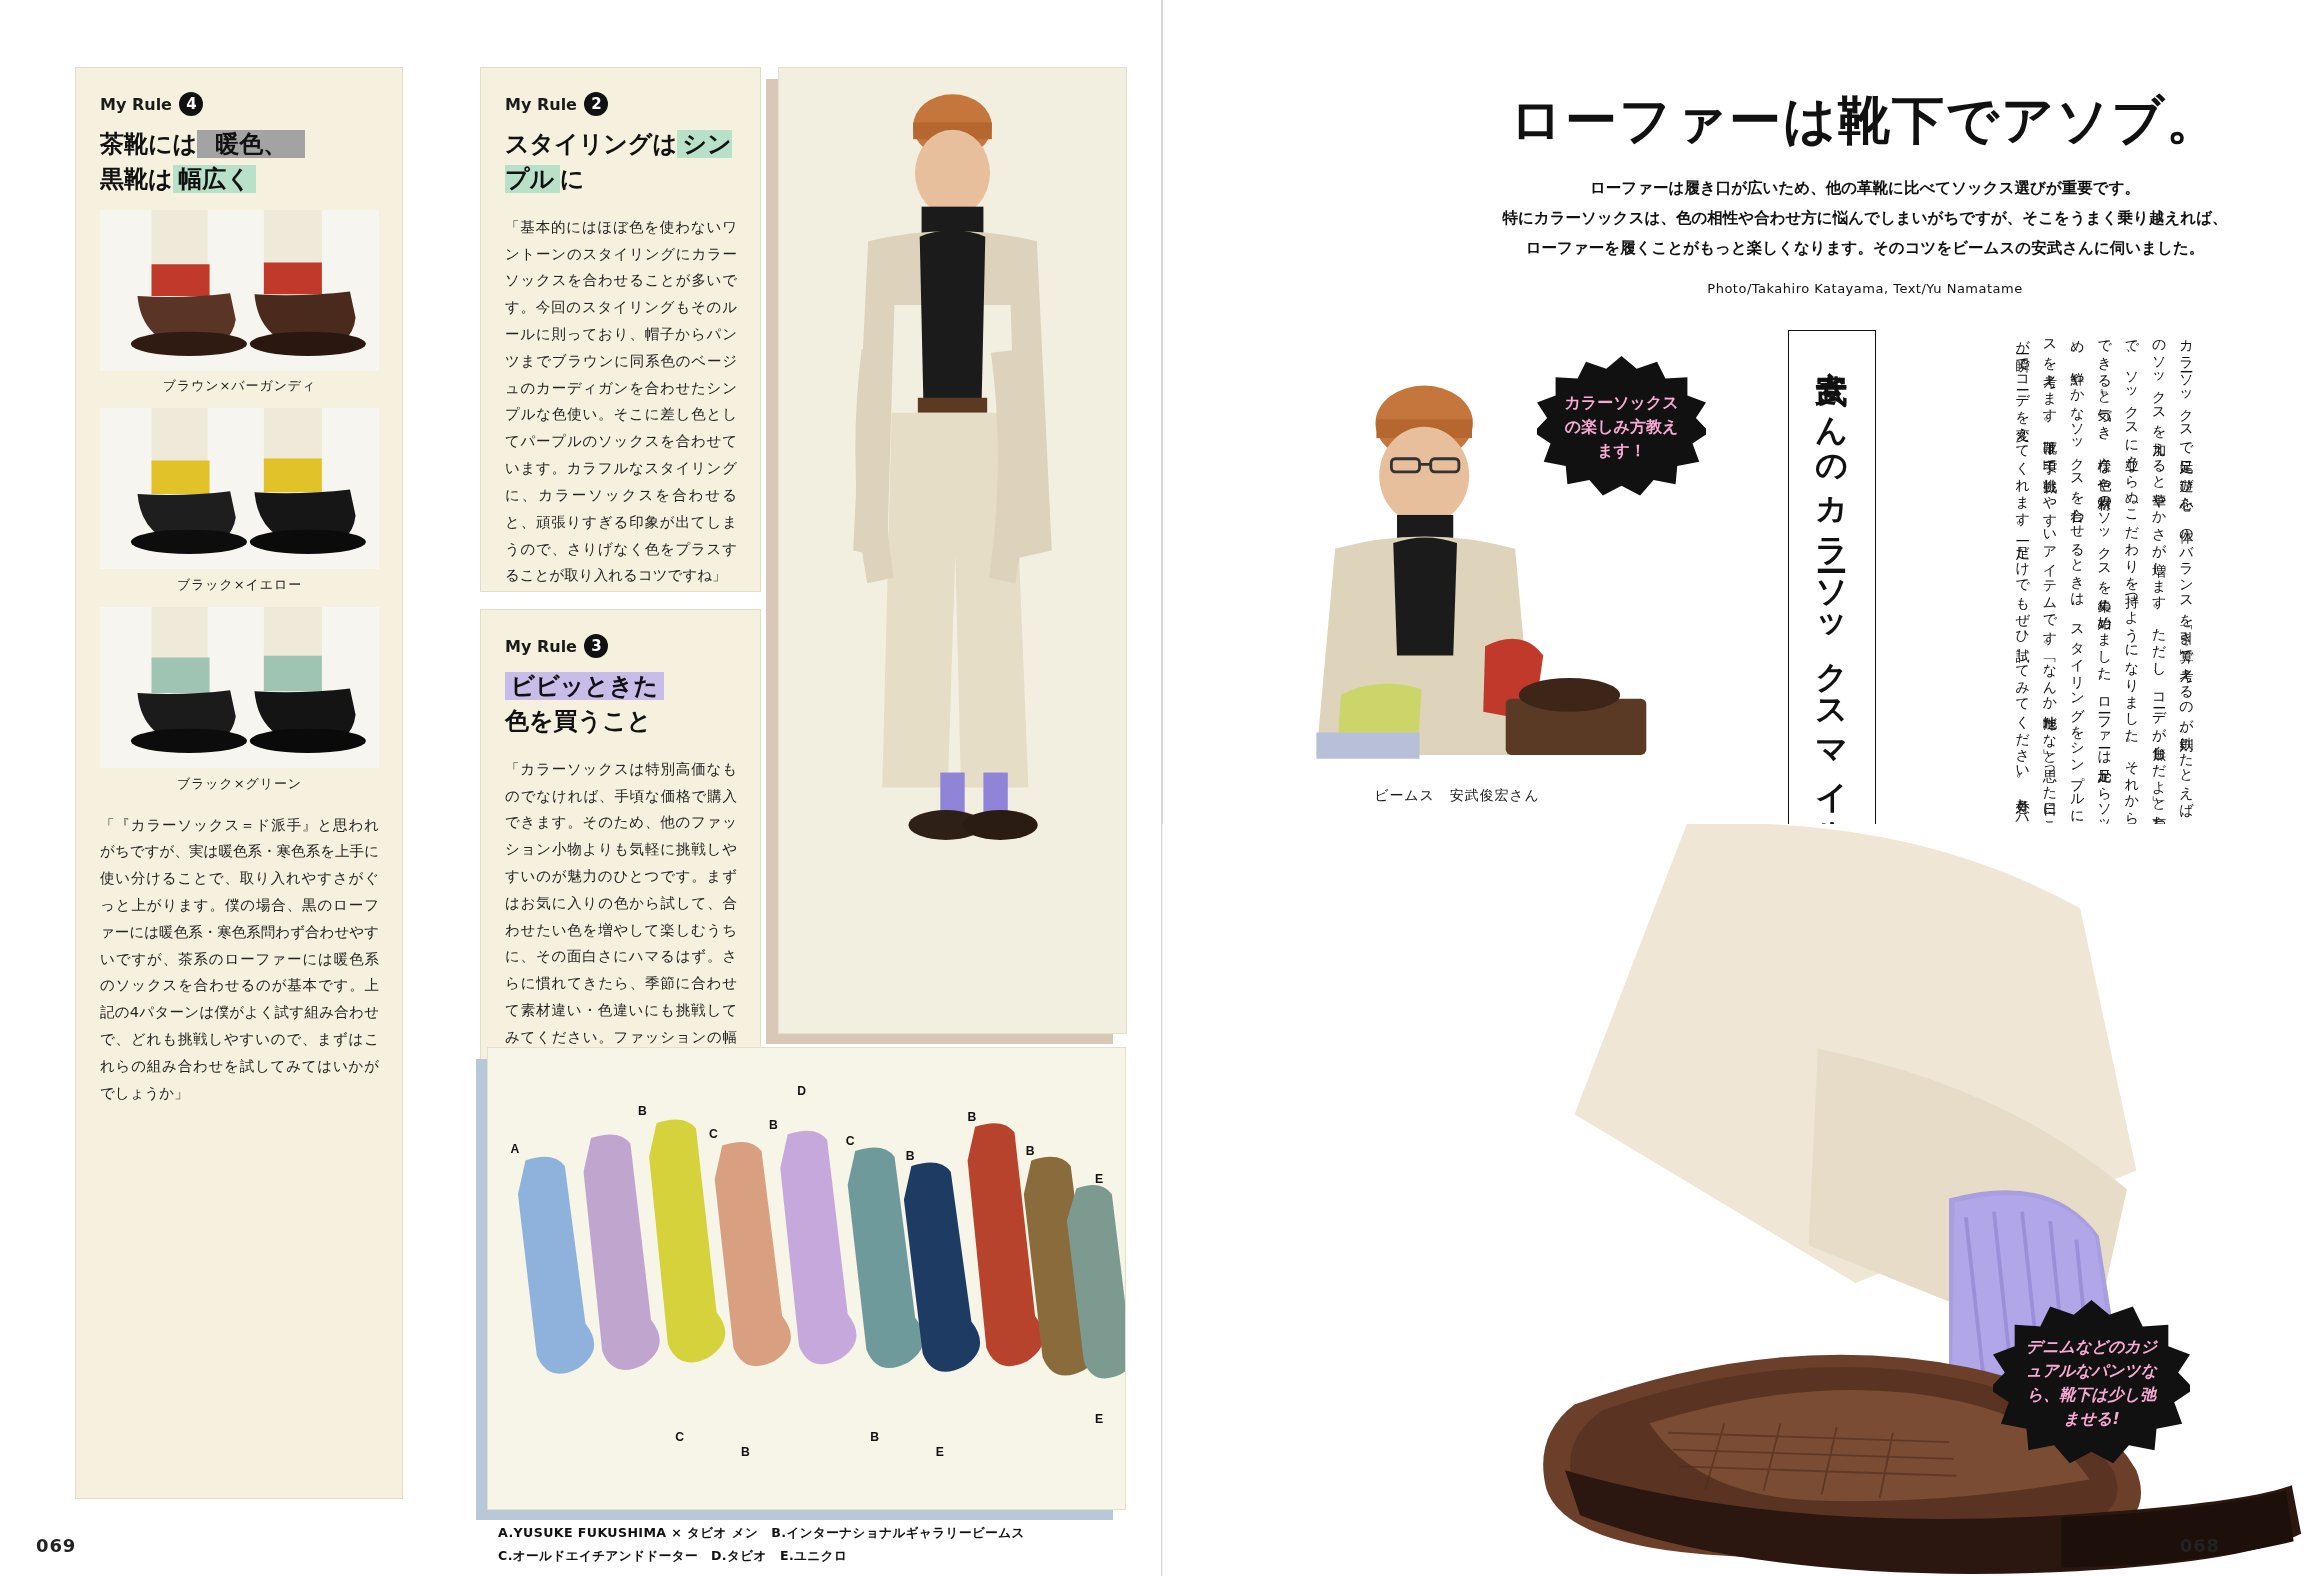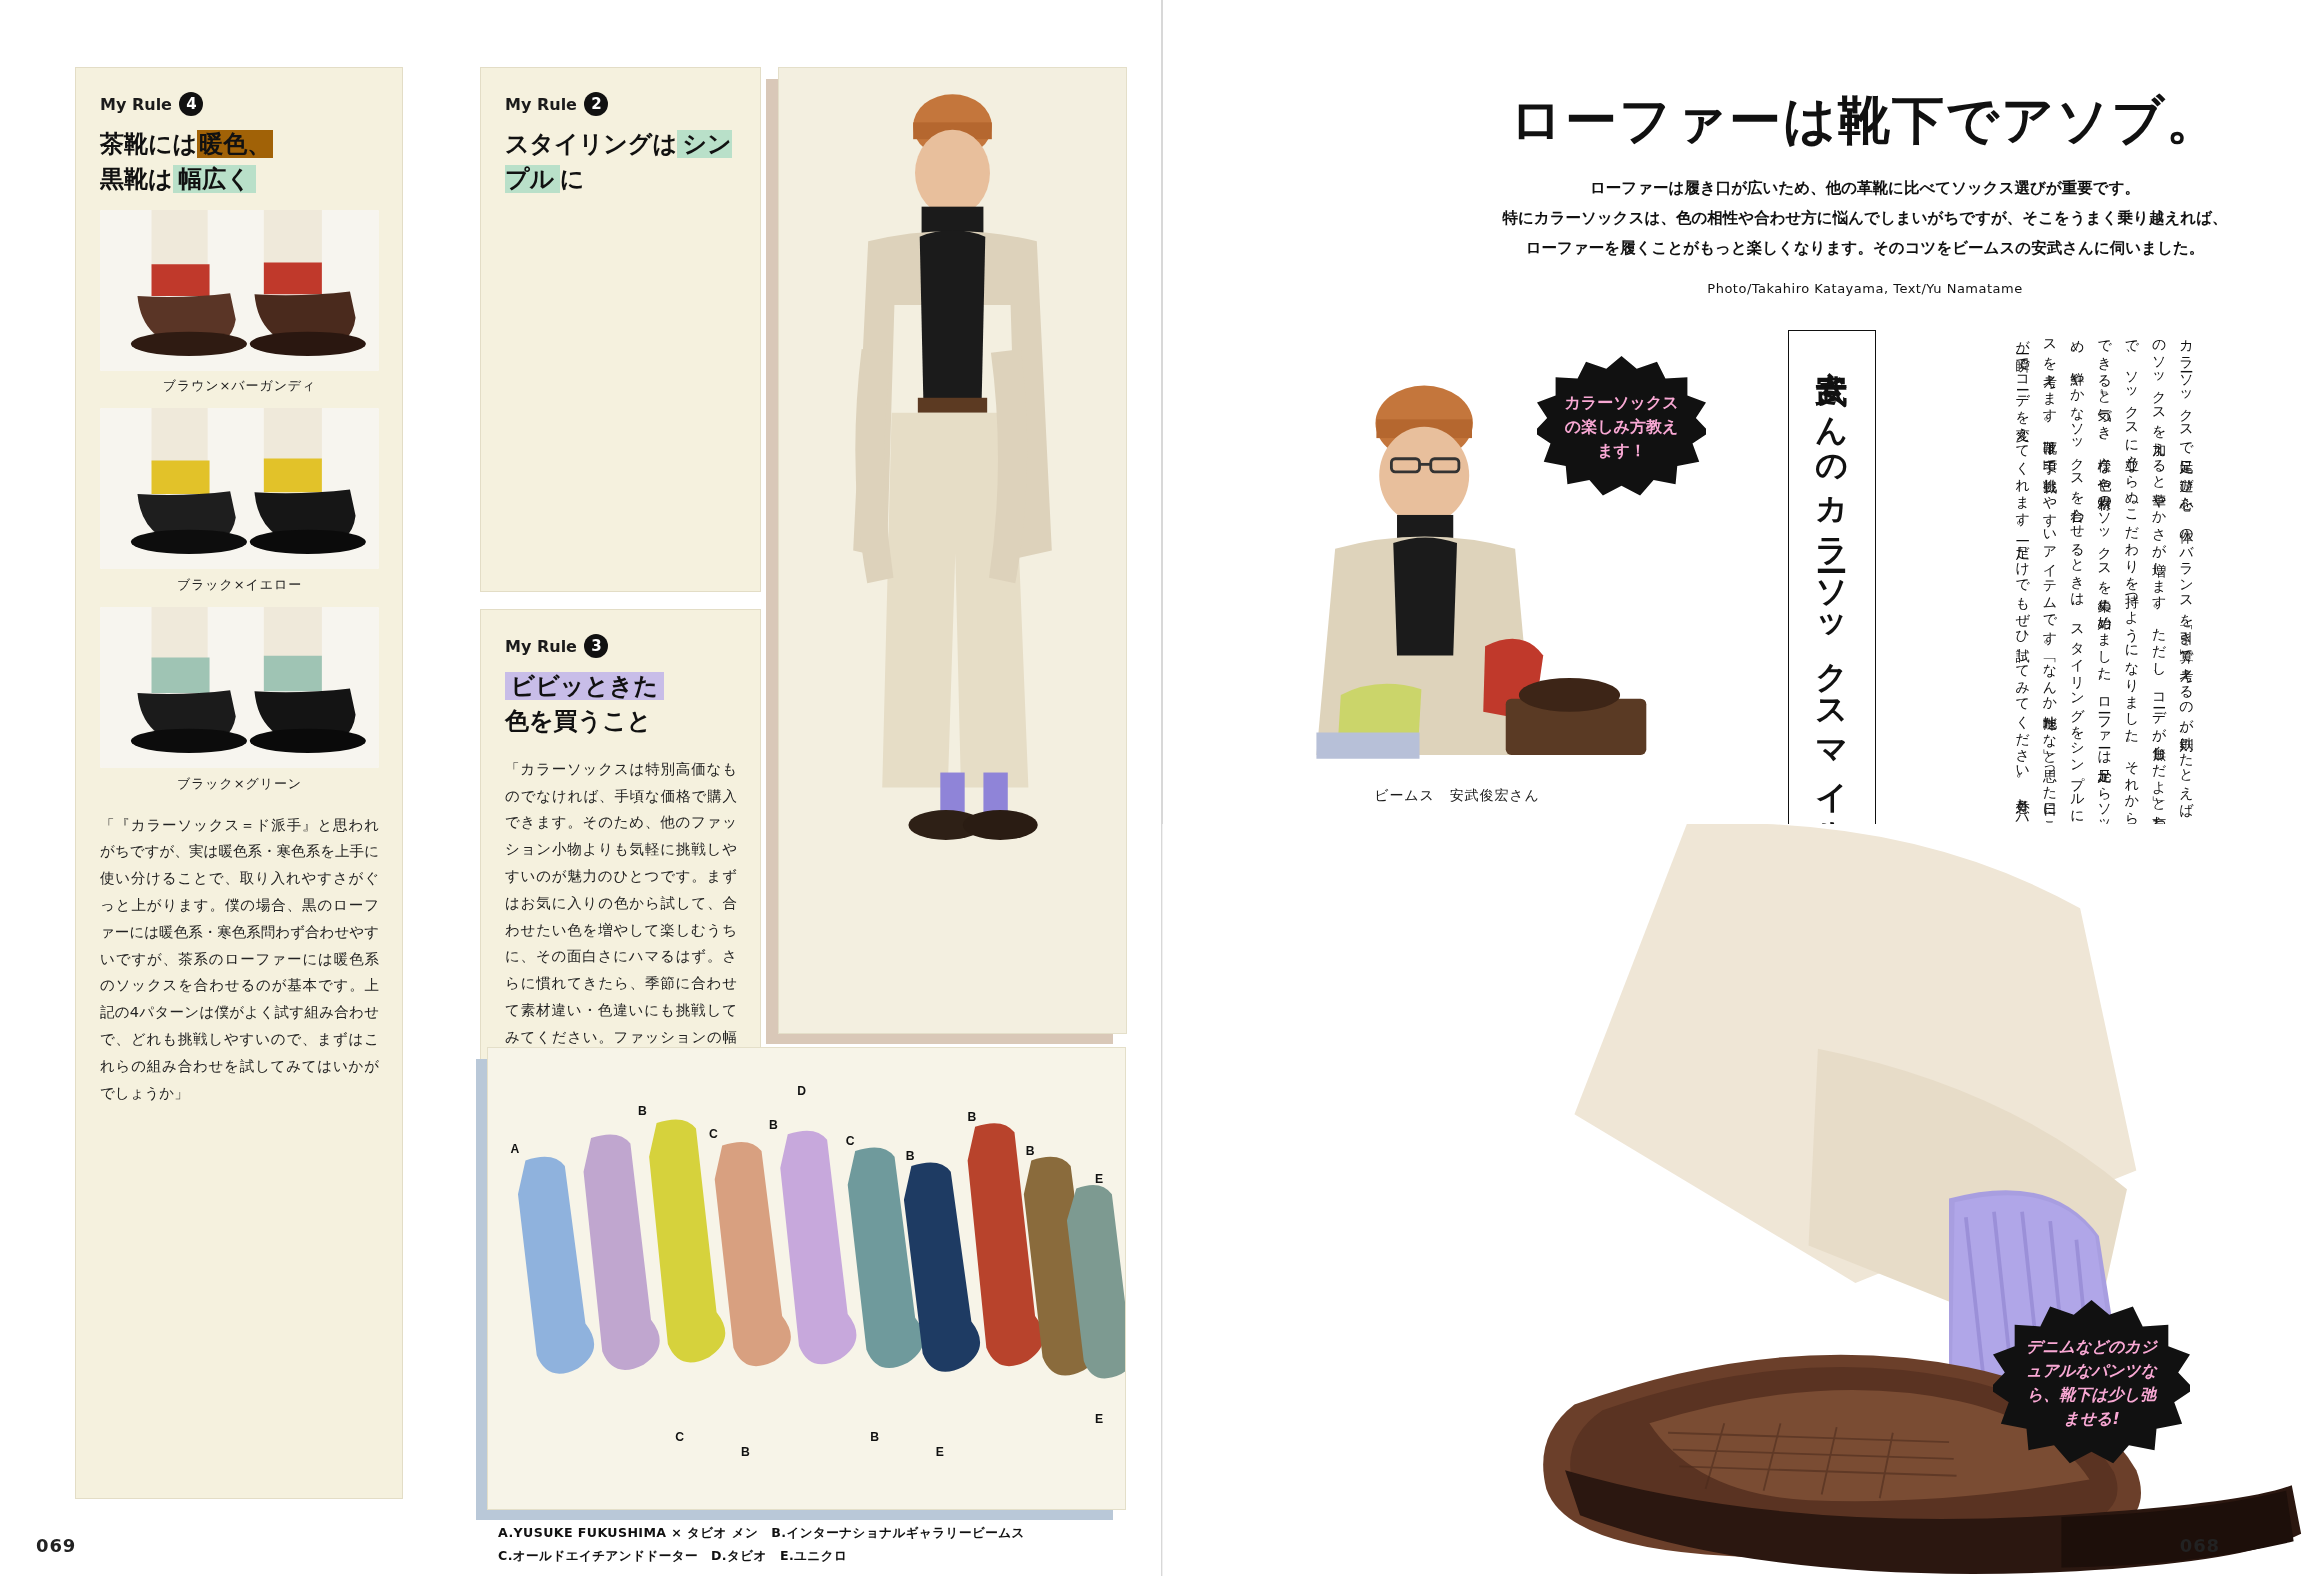--- a/index.html
+++ b/index.html
@@ -13,21 +13,21 @@
   .folio{position:absolute;bottom:20.6px;font-size:18px;letter-spacing:0.9px;color:#222;font-weight:bold;}
   .folio-left{left:36px;}
   .folio-right{right:36px;}
 
   
   .panel{position:absolute;box-sizing:border-box;}
 
   .rulehead{font-size:16px;font-weight:bold;color:#1b1b1b;display:flex;align-items:center;gap:7.5px;}
   .rulenum{display:inline-flex;align-items:center;justify-content:center;width:24px;height:24px;border-radius:50%;background:#111;color:#fff;font-size:15px;font-weight:bold;}
   .ruletitle{font-size:24px;font-weight:bold;line-height:1.45;color:#111;margin-top:11.2px;}
-  .hl{background:#a16207;padding:0 2px;}
+  .hl{background:#a3a3a3;padding:0 18px;}
   .hl-green{background:#b9e0c9;padding:0 5.6px;}
   .hl-purple{background:#c8bde8;padding:0 5.6px;}
   .body-j{font-size:14.5px;line-height:1.85;color:#222;text-align:justify;}
 
   
   #rule4panel{left:75px;top:67px;width:328px;height:1432px;background:#f5f1de;border:0.9px solid #e3ddc6;}
   #rule4accent{left:64px;top:79px;width:328px;height:1432px;background:#cfe0d8;z-index:-1;}
   #rule4inner{position:absolute;left:24px;top:24px;width:279px;}
 
   .shoecard{margin-top:13px;}
@@ -152,20 +152,21 @@
   <div class="panel" id="rule2accent"></div>
   <div class="panel" id="rule2panel">
     <div id="rule2inner">
       <div class="rulehead">
         <span>My Rule</span>
         <span class="rulenum">2</span>
       </div>
       <div class="ruletitle">
         <span>スタイリングは</span><span class="hl-green">シンプル</span><span>に</span>
       </div>
+      <div class="body-j" style="margin-top:17px;">「基本的にはほぼ色を使わないワントーンのスタイリングにカラーソックスを合わせることが多いです。今回のスタイリングもそのルールに則っており、帽子からパンツまでブラウンに同系色のベージュのカーディガンを合わせたシンプルな色使い。そこに差し色としてパープルのソックスを合わせています。カラフルなスタイリングに、カラーソックスを合わせると、頑張りすぎる印象が出てしまうので、さりげなく色をプラスすることが取り入れるコツですね」</div>
     </div>
   </div>
 
   <div class="panel" id="rule3accent"></div>
   <div class="panel" id="rule3panel">
     <div id="rule3inner">
       <div class="rulehead">
         <span>My Rule</span>
         <span class="rulenum">3</span>
       </div>

